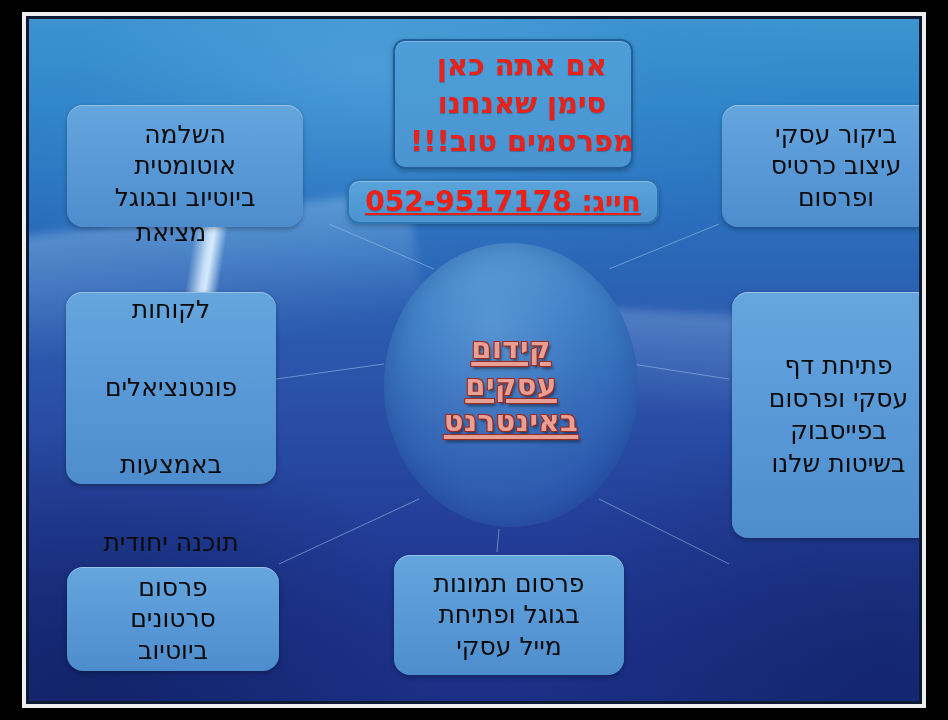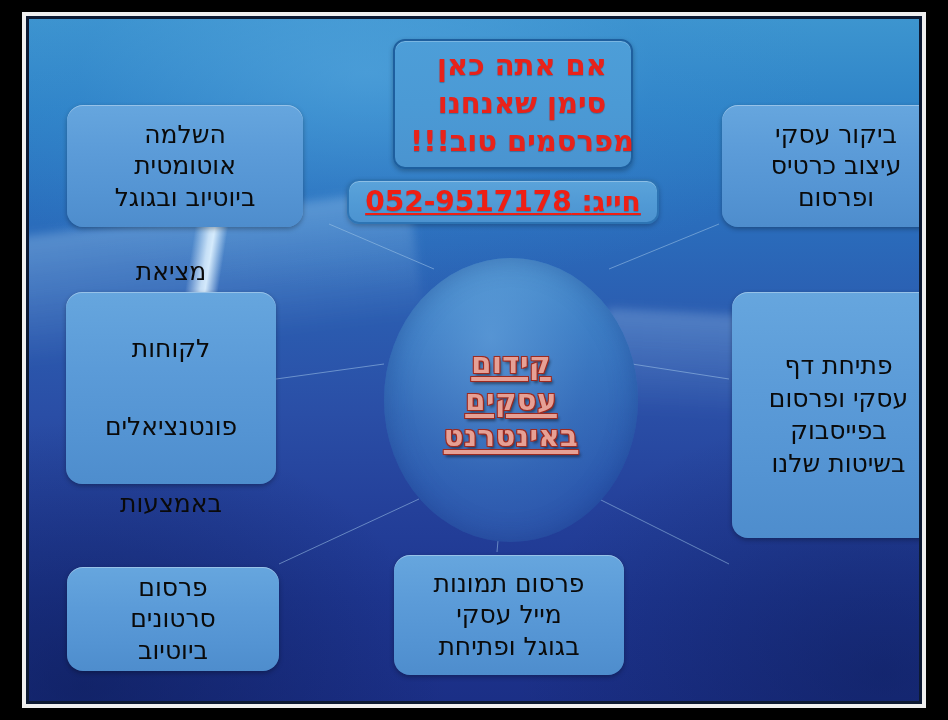--- a/index.html
+++ b/index.html
@@ -94,21 +94,21 @@
     transform:rotate(3deg);
     filter:blur(5px);
   }
 
   
   #connectors{position:absolute;inset:0;pointer-events:none;}
 
   
   #center-oval{
     position:absolute;
-    left:355px;top:239px;width:254px;height:284px;
+    left:355px;top:224px;width:254px;height:284px;
     border-radius:50%;
     background:
       radial-gradient(ellipse at 42% 28%,
         rgba(110,170,225,0.55) 0%,
         rgba(70,130,200,0.30) 48%,
         rgba(40,85,175,0.12) 78%,
         rgba(40,85,175,0.05) 100%),
       linear-gradient(to bottom,#4a93cf 0%, #3a7cc4 25%, #3064b4 55%, #2a56ac 80%, #2a4fa6 100%);
     box-shadow:inset 0 0 26px rgba(20,50,120,0.35);
     display:flex;flex-direction:column;
@@ -261,38 +261,39 @@
           <div class="ln">ביקור עסקי</div>
           <div class="ln">עיצוב כרטיס</div>
           <div class="ln">ופרסום</div>
         </div>
 
         <div class="box" id="box-ml">
           <div class="ln">מציאת</div>
           <div class="ln">לקוחות</div>
           <div class="ln">פונטנציאלים</div>
           <div class="ln">באמצעות</div>
+          <div class="ln">תוכנה יחודית</div>
         </div>
 
         <div class="box" id="box-mr">
           <div class="ln">פתיחת דף</div>
           <div class="ln">עסקי ופרסום</div>
           <div class="ln">בפייסבוק</div>
           <div class="ln">בשיטות שלנו</div>
         </div>
 
         <div class="box" id="box-bl">
           <div class="ln">פרסום</div>
           <div class="ln">סרטונים</div>
           <div class="ln">ביוטיוב</div>
         </div>
 
         <div class="box" id="box-bc">
           <div class="ln">פרסום תמונות</div>
+          <div class="ln">בגוגל ופתיחת</div>
           <div class="ln">מייל עסקי</div>
-          <div class="ln">בגוגל ופתיחת</div>
         </div>
 
 
       </div>
     </div>
   </div>
 </div>
 
 </body></html>

